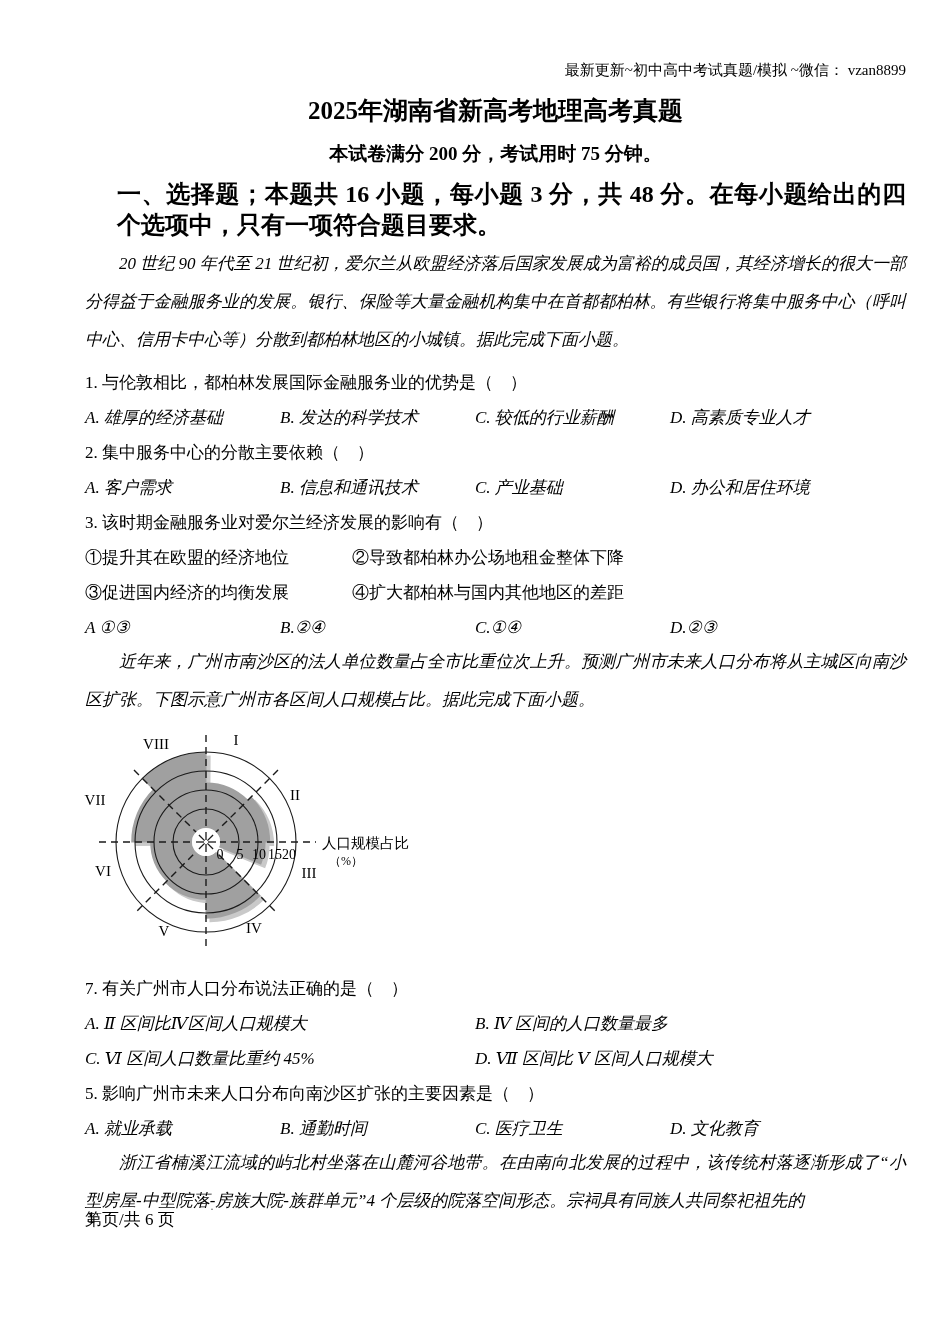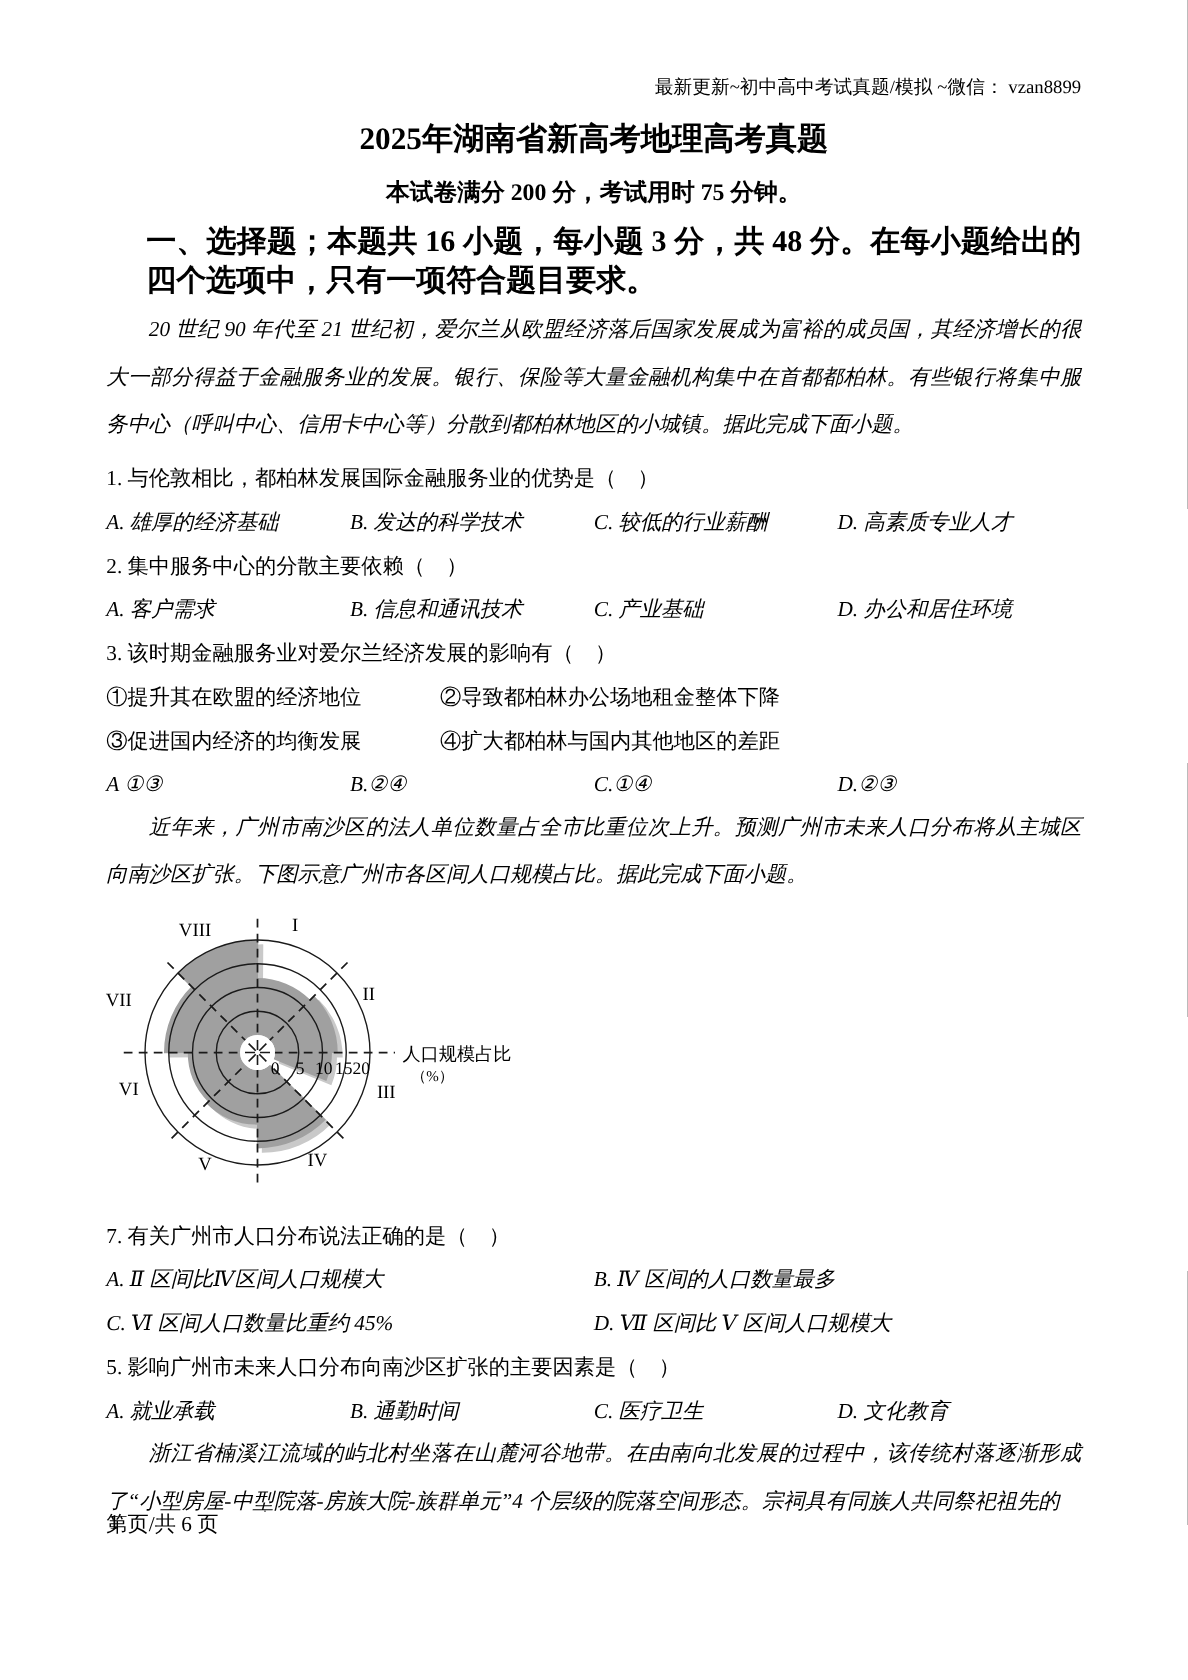--- a/index.html
+++ b/index.html
@@ -2,21 +2,21 @@
 <html><head>
 <meta charset="utf-8">
 <style>
   html,body { margin:0; padding:0; background:#888; }
   .page {
     position:relative; width:950px; height:1344px; margin:0 auto;
     background:#ffffff; color:#000;
     font-family:"Liberation Serif","DejaVu Serif",serif;
     overflow:hidden;
   }
-  .content { padding:60px 85px 0 85px; }
+  .content { padding:60px 44px 0 85px; }
   .header-note { text-align:right; font-size:15px; line-height:20px; }
   .title { text-align:center; font-size:25px; font-weight:bold; margin:14px 0 0 0; }
   .subtitle { text-align:center; font-size:19px; font-weight:bold; margin-top:14px; }
   .section-heading {
     font-size:24px; font-weight:bold; line-height:31px; margin-top:12px;
     text-align:justify; text-justify:inter-ideograph;margin-left:32px;
   }
   .para {
     font-size:17px; line-height:38px; margin:4px 0 0 0;
     text-indent:2em; text-align:justify; text-justify:inter-ideograph;

